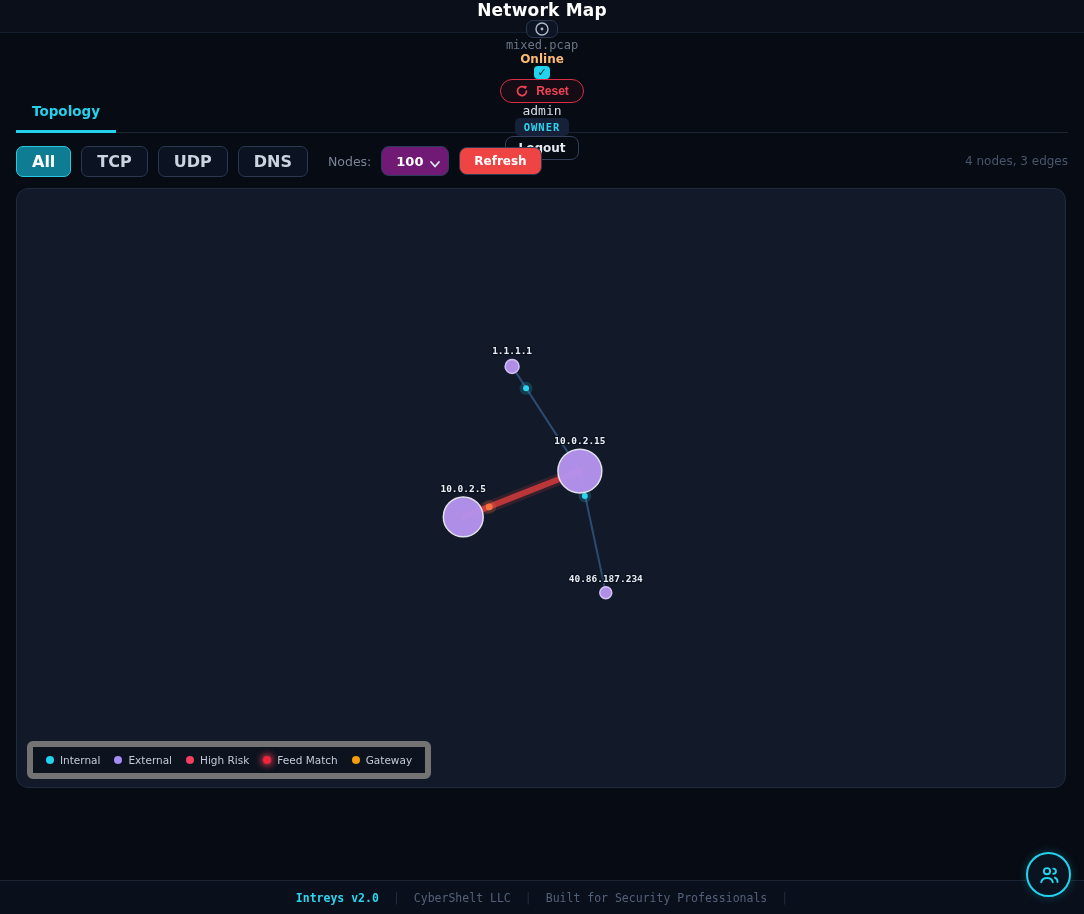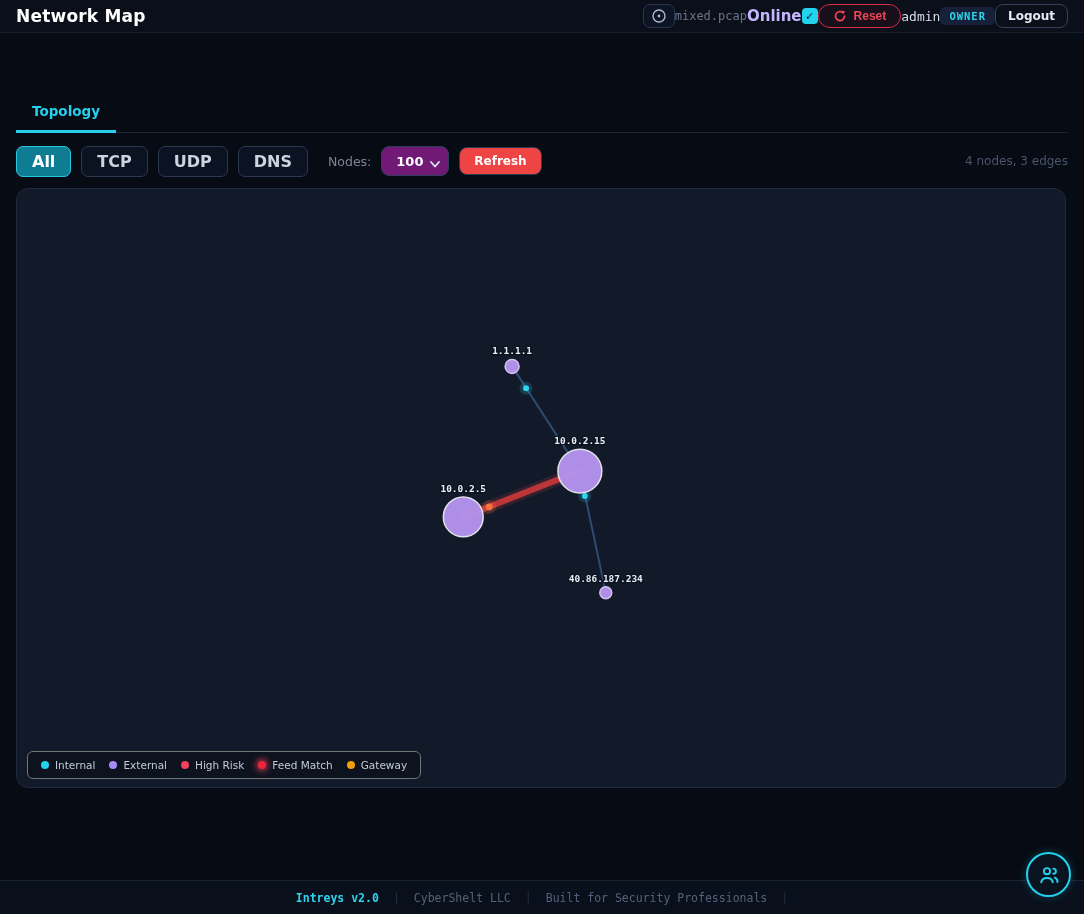--- a/index.html
+++ b/index.html
@@ -8,32 +8,32 @@
     background:#070b13;
     font-family:"DejaVu Sans", sans-serif;
     color:#e5eaf2;
     position:relative;
   }
   .mono { font-family:"DejaVu Sans Mono", monospace; }
 
   
   .app-header {
     height:33px; display:flex; align-items:center; gap:0;
-    padding:0 16px; background:#0a0f1a; border-bottom:1px solid #141e2d;
+    padding:0 16px; background:#0a0f1a; border-bottom:1px solid #141e2d;flex-direction:column;
   }
   .app-title { font-size:17px; font-weight:800; color:#ffffff; letter-spacing:.2px; white-space:nowrap; }
   .app-subtitle { font-size:11px; color:#3e4b60; letter-spacing:.5px; white-space:nowrap; }
   .header-spacer { flex:1; }
   .icon-btn {
     width:32px; height:24px; border-radius:7px; background:#0d1524;
     border:1px solid #2a3750; display:flex; align-items:center; justify-content:center;
     cursor:pointer;
   }
   .pcap-name { font-size:12px; color:#6b7689; }
-  .online-label { font-size:15px; font-weight:700; color:#c4b5fd; }
+  .online-label { font-size:12px; font-weight:700; color:#fdba74; }
   .checkbox {
     width:16px; height:16px; border-radius:4px; background:#22d3ee;
     display:flex; align-items:center; justify-content:center;
     font-size:11px; font-weight:800; color:#0a2a30; cursor:pointer;
   }
   .reset-btn {
     display:flex; align-items:center; gap:7px;
     padding:4px 14px; border-radius:13px;
     background:rgba(190,30,50,.08); border:1.5px solid #d92c45;
     color:#ef4455; font-size:12px; font-weight:700; cursor:pointer;
@@ -95,21 +95,21 @@
     position:relative; margin:12px 16px 0;
     width:1050px; height:600px;
     background:#121a2a; border:1px solid #1e2a3d; border-radius:12px;
     overflow:hidden;
   }
   .graph-svg { width:100%; height:100%; display:block; }
   .graph-legend {
     position:absolute; left:10px; bottom:8px;
     display:flex; align-items:center; gap:14px;
     padding:7px 13px; border-radius:6px;
-    background:rgba(10,16,27,.72); border:1px solid #737373;
+    background:rgba(10,16,27,.72); border:6px solid #737373;
   }
   .legend-item { display:flex; align-items:center; gap:6px; }
   .legend-dot { width:8px; height:8px; border-radius:50%; }
   .legend-dot.glow { box-shadow:0 0 6px 2px rgba(244,63,94,.75); }
   .legend-label { font-size:10.5px; color:#c3cad6; }
 
   
   .app-footer {
     position:absolute; left:0; bottom:0; width:100%; height:34px;
     background:#0a101b; border-top:1px solid #1a2433;

